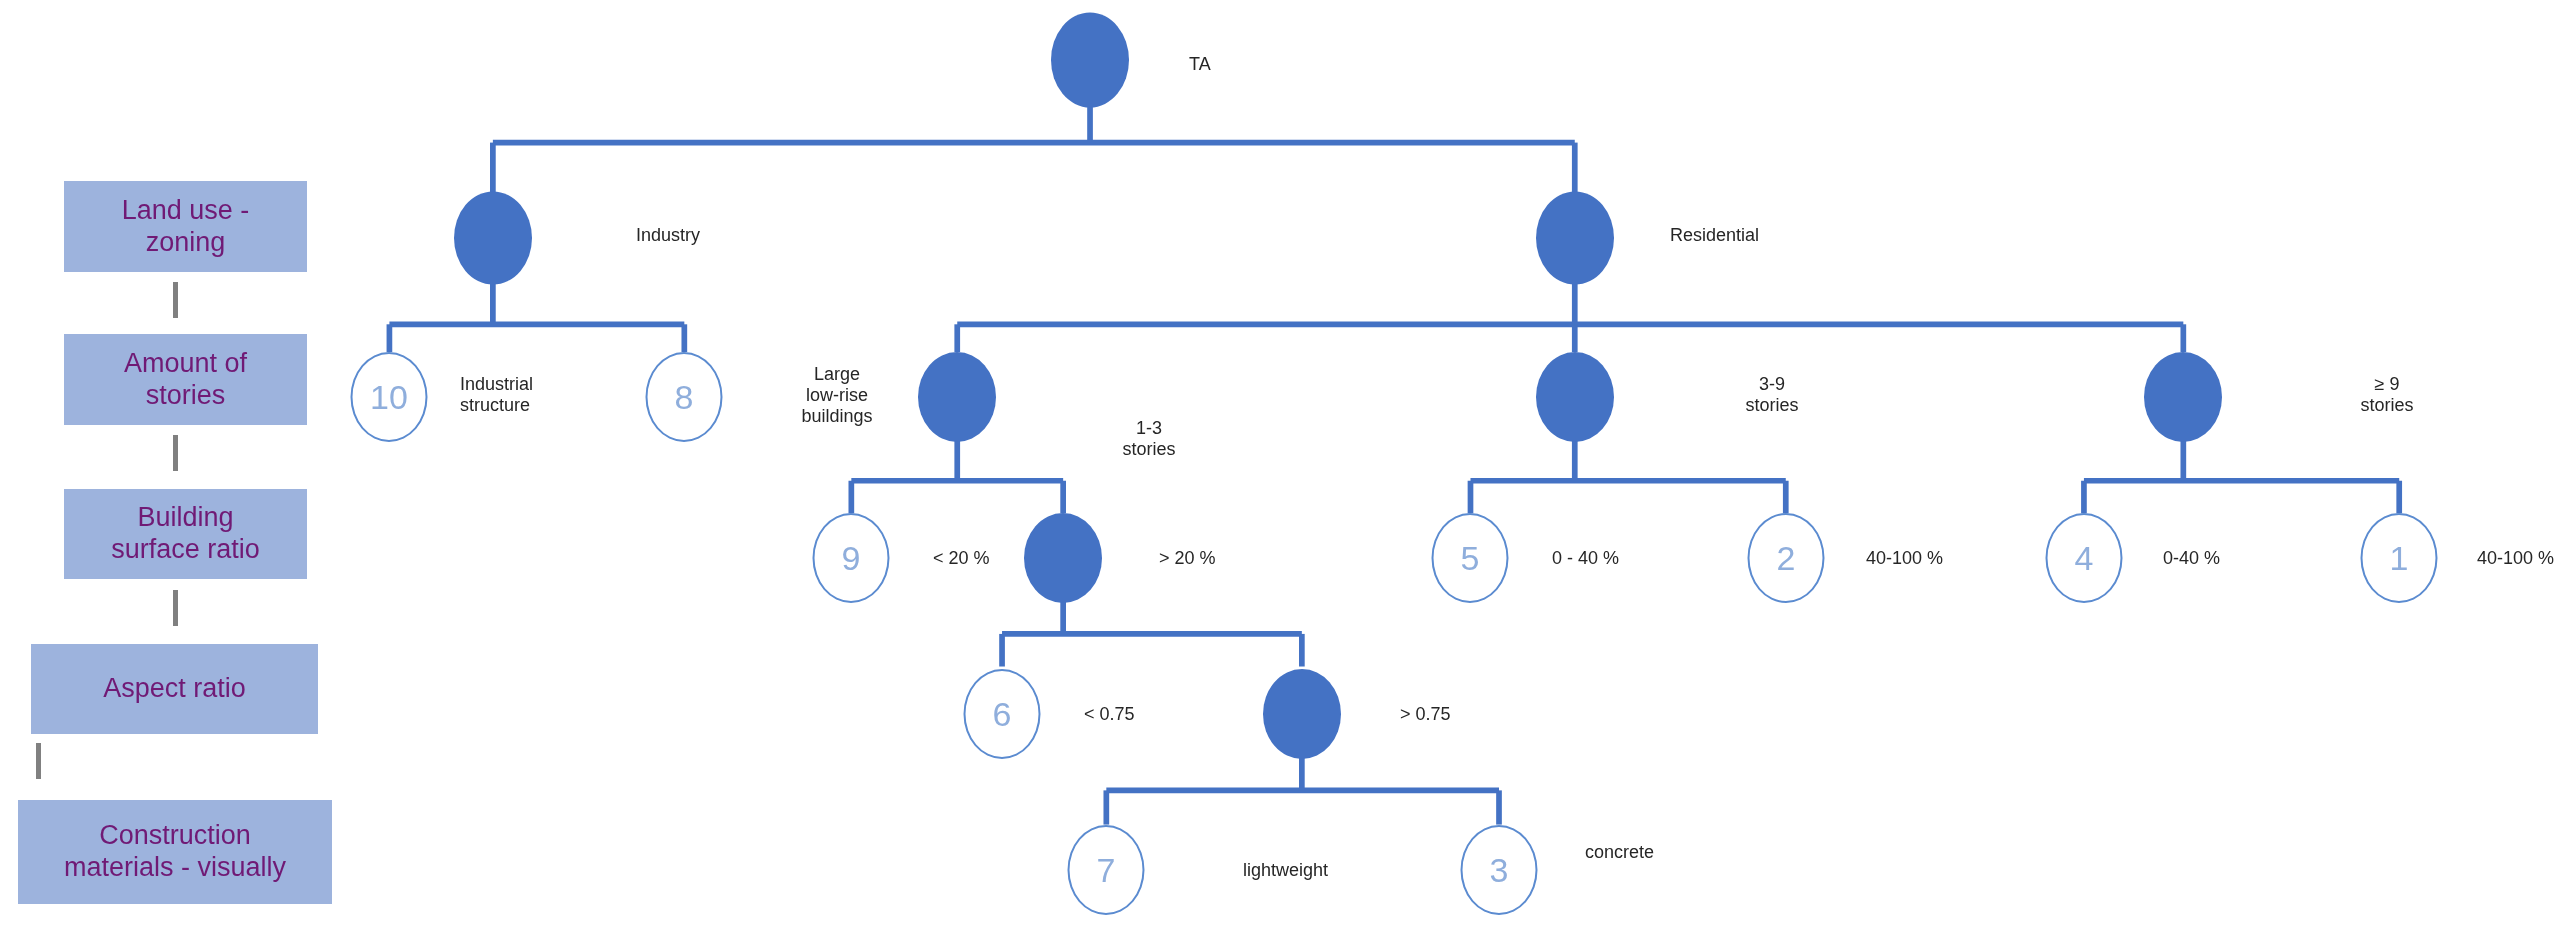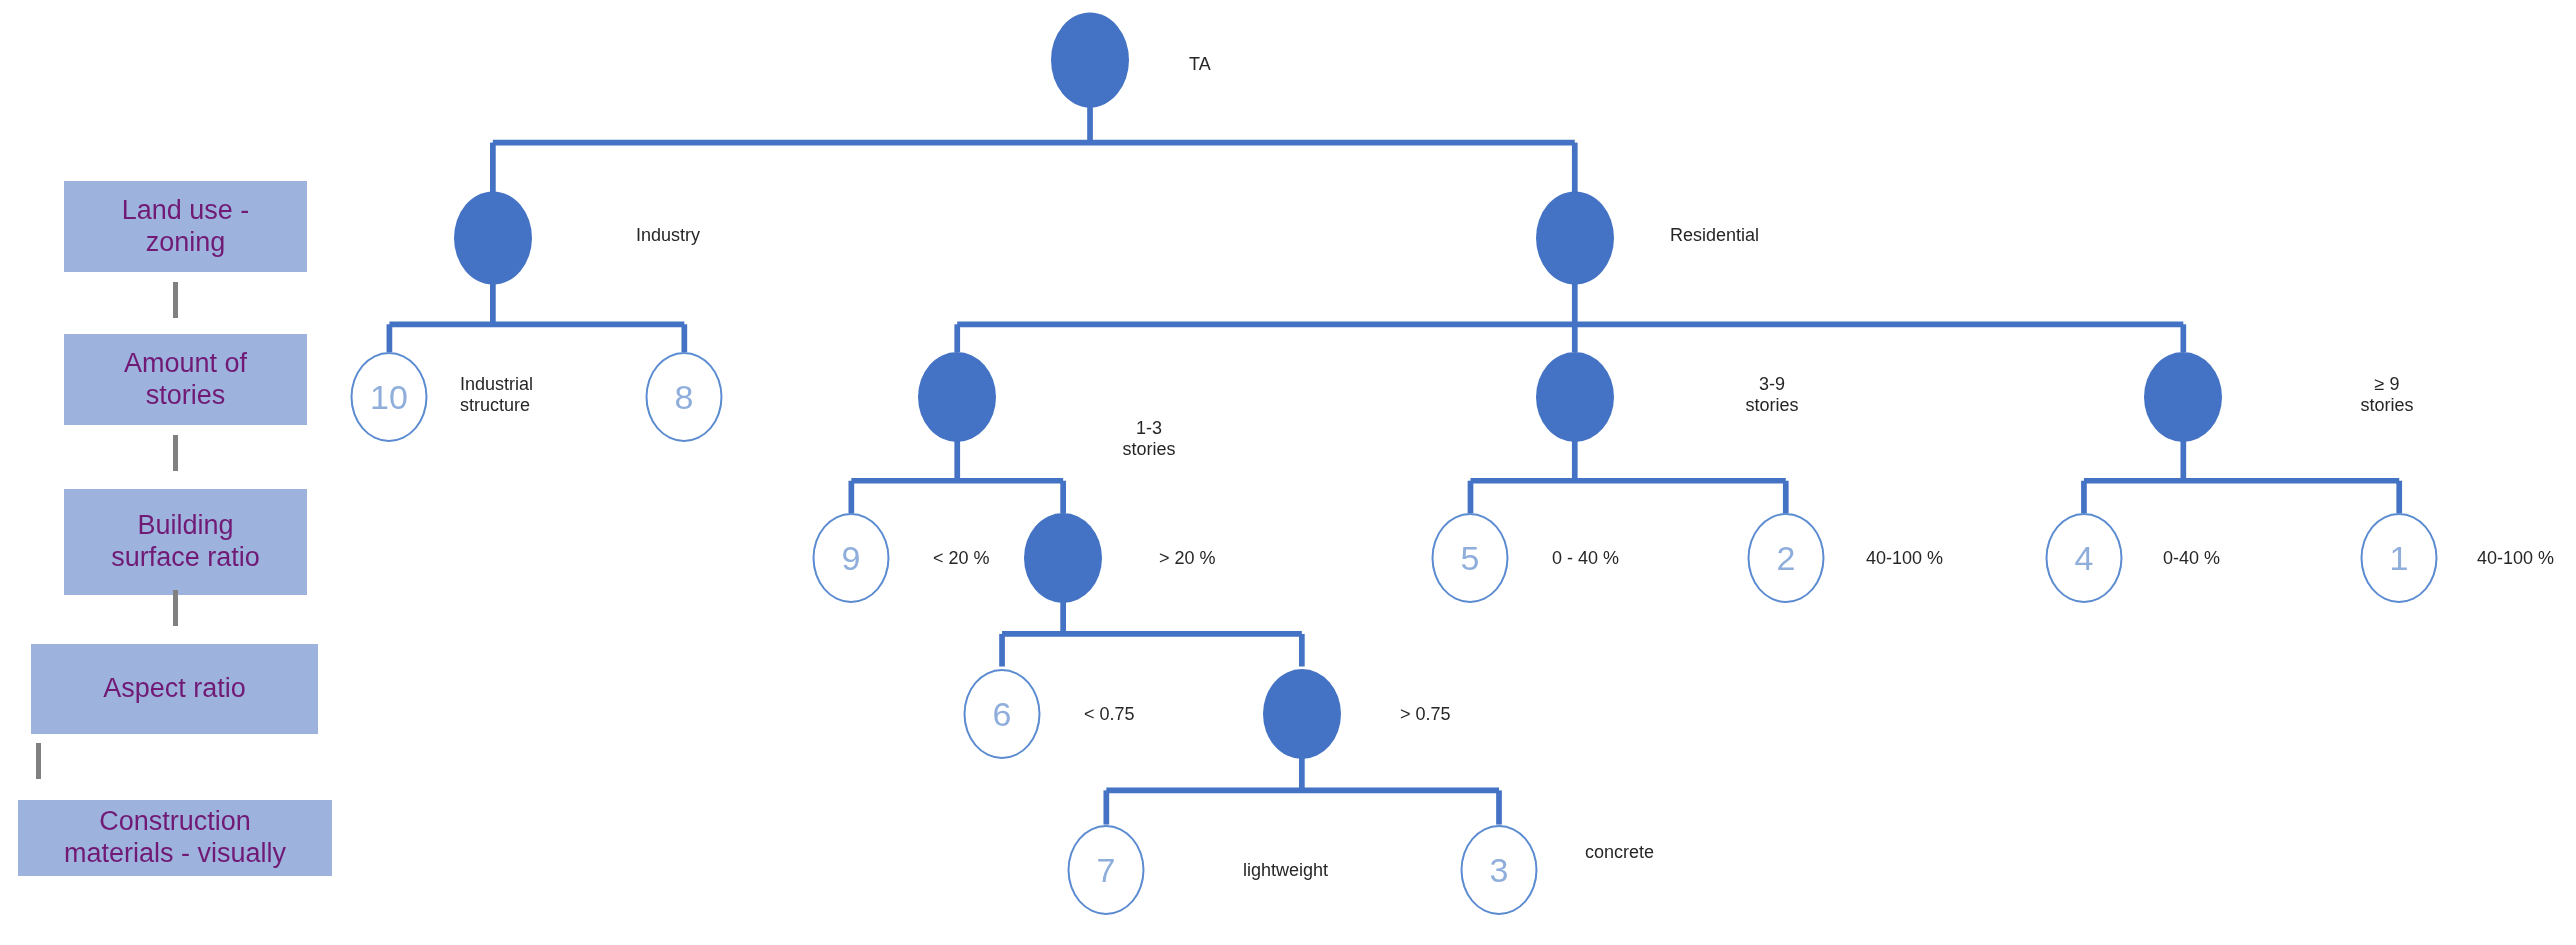--- a/index.html
+++ b/index.html
@@ -81,28 +81,28 @@
 
   <div>
     <div class="criteria-box" style="left:64px; top:181px; width:243px; height:91px;">Land use -
 zoning</div>
     <div class="criteria-link" style="left:173px; top:282px; height:36px;"></div>
 
     <div class="criteria-box" style="left:64px; top:334px; width:243px; height:91px;">Amount of
 stories</div>
     <div class="criteria-link" style="left:173px; top:435px; height:36px;"></div>
 
-    <div class="criteria-box" style="left:64px; top:489px; width:243px; height:106px;">Building
+    <div class="criteria-box" style="left:64px; top:489px; width:243px; height:90px;">Building
 surface ratio</div>
     <div class="criteria-link" style="left:173px; top:590px; height:36px;"></div>
 
     <div class="criteria-box" style="left:31px; top:644px; width:287px; height:90px;">Aspect ratio</div>
     <div class="criteria-link" style="left:36px; top:743px; height:36px;"></div>
 
-    <div class="criteria-box" style="left:18px; top:800px; width:314px; height:76px;">Construction
+    <div class="criteria-box" style="left:18px; top:800px; width:314px; height:104px;">Construction
 materials - visually</div>
   </div>
 
   <svg id="connectors" viewBox="0 0 3162 1161" preserveAspectRatio="none">
     <g stroke="#4472C4" stroke-width="7" fill="none" stroke-linecap="butt">
 
       <path d="M1338,102 L1338,175"></path>
       <path d="M605,175 L1933,175"></path>
       <path d="M605,175 L605,240"></path>
       <path d="M1933,175 L1933,240"></path>
@@ -152,20 +152,23 @@
   <div class="label left" style="left:588px; top:235px;margin-left:48px;">Industry</div>
 
   <div class="node decision" style="left:1575px; top:238px; width:78px; height:93px;"></div>
   <div class="label left" style="left:1670px; top:235px;">Residential</div>
 
   <div class="node leaf" style="left:389px; top:397px; width:77px; height:90px;">10</div>
   <div class="label left" style="left:460px; top:395px;">Industrial
 structure</div>
 
   <div class="node leaf" style="left:684px; top:397px; width:77px; height:90px;">8</div>
+  <div class="label center" style="left:837px; top:395px;">Large
+low-rise
+buildings</div>
 
   <div class="node decision" style="left:957px; top:397px; width:78px; height:90px;"></div>
   <div class="label center" style="left:1149px; top:395px;margin-top:44px;">1-3
 stories</div>
 
   <div class="node decision" style="left:1575px; top:397px; width:78px; height:90px;"></div>
   <div class="label center" style="left:1772px; top:395px;">3-9
 stories</div>
 
   <div class="node decision" style="left:2183px; top:397px; width:78px; height:90px;"></div>

